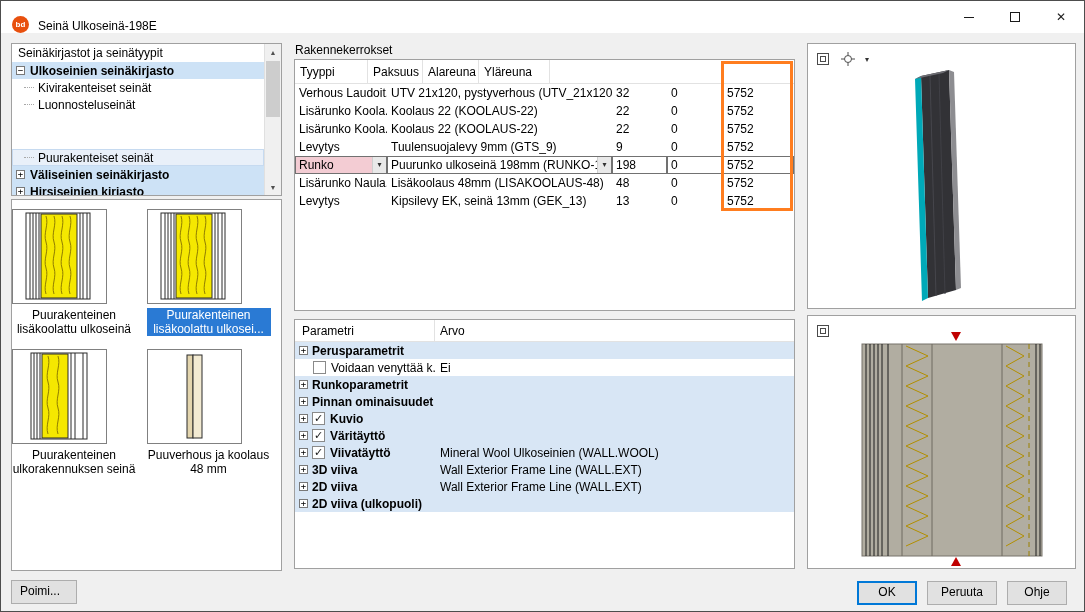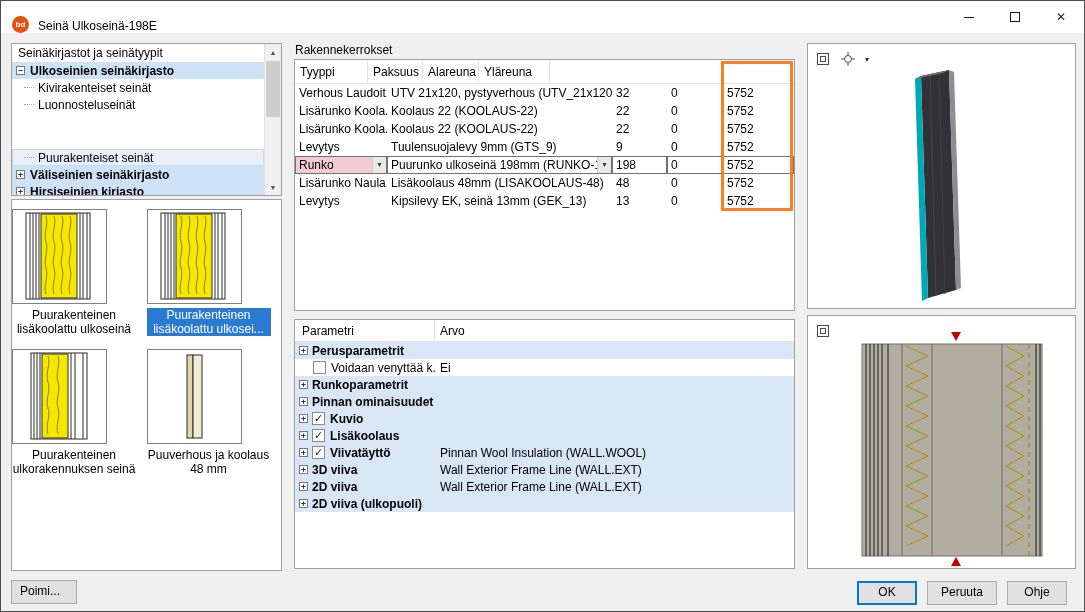--- a/index.html
+++ b/index.html
@@ -350,31 +350,31 @@
             <span class="expander">+</span>
             <span class="cb">✓</span>
             <span class="pt-label">Kuvio</span>
           </div>
           <div class="pt-value"></div>
         </div>
         <div class="pt-row cat">
           <div class="pt-left">
             <span class="expander">+</span>
             <span class="cb">✓</span>
-            <span class="pt-label">Lisäkoolaus</span>
+            <span class="pt-label">Väritäyttö</span>
           </div>
           <div class="pt-value"></div>
         </div>
         <div class="pt-row cat">
           <div class="pt-left">
             <span class="expander">+</span>
             <span class="cb">✓</span>
             <span class="pt-label">Viivatäyttö</span>
           </div>
-          <div class="pt-value">Pinnan Wool Insulation  (WALL.WOOL)</div>
+          <div class="pt-value">Mineral Wool Ulkoseinien  (WALL.WOOL)</div>
         </div>
         <div class="pt-row cat">
           <div class="pt-left">
             <span class="expander">+</span>
             <span class="pt-label">3D viiva</span>
           </div>
           <div class="pt-value">Wall Exterior Frame Line  (WALL.EXT)</div>
         </div>
         <div class="pt-row cat">
           <div class="pt-left">

